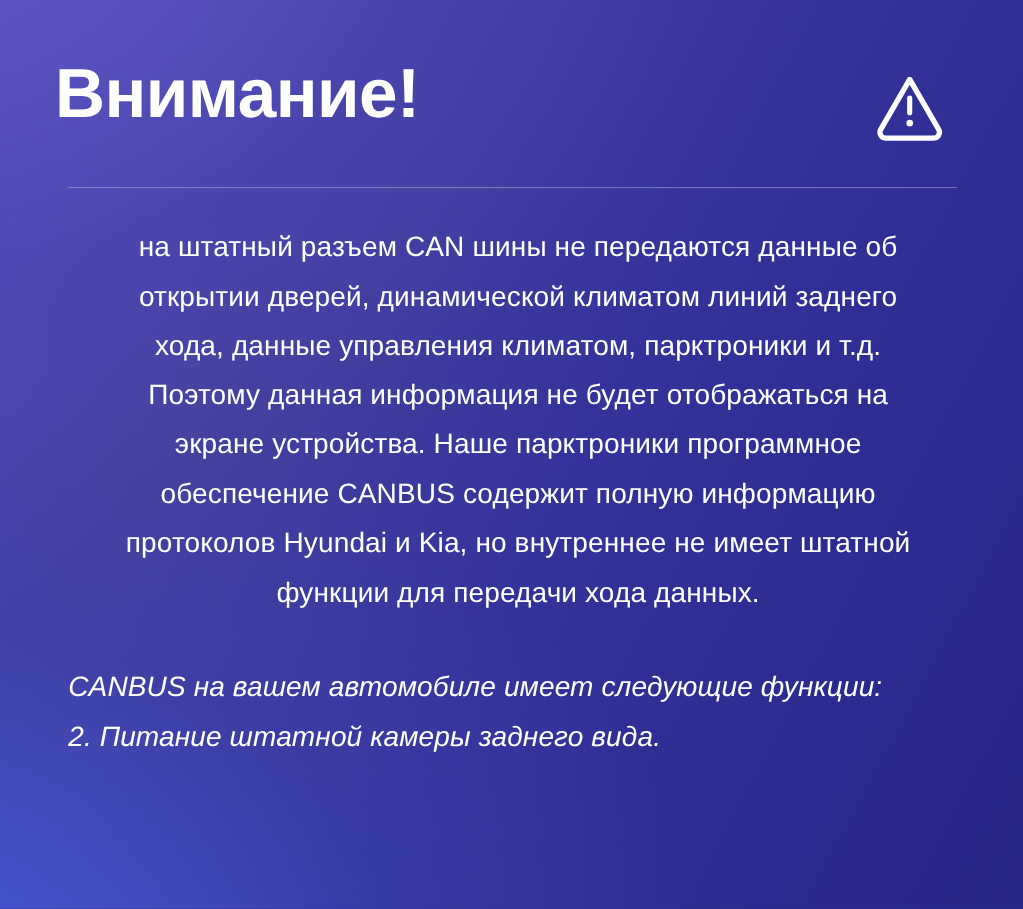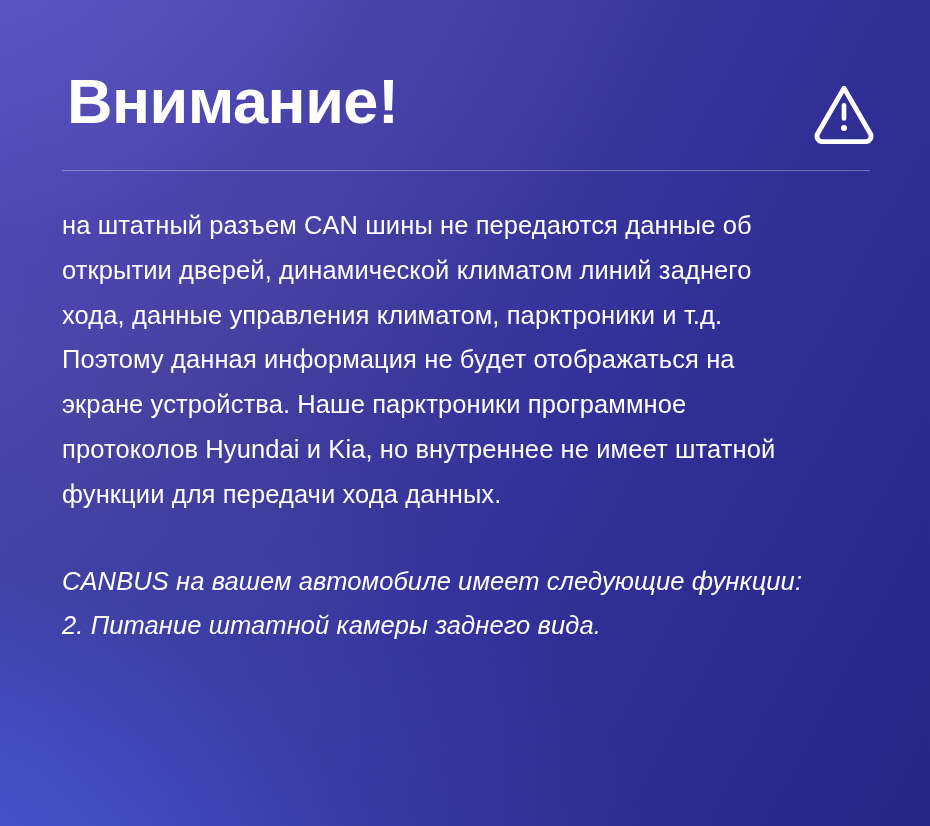--- a/index.html
+++ b/index.html
@@ -25,25 +25,24 @@
     background-image:
       radial-gradient(125% 105% at -12% 112%, #4a56d6 0%, #4450c8 16%, rgba(60,64,170,0.55) 42%, rgba(52,51,155,0) 66%),
       radial-gradient(115% 95% at -8% -12%, #625ac9 0%, #5a53bf 18%, rgba(74,68,178,0.6) 44%, rgba(52,51,155,0) 70%),
       linear-gradient(118deg, #544ebb 0%, #46439f 26%, #34339b 55%, #2c2b90 78%, #272785 100%);
     overflow: hidden;
   }
 
   
   #header {
     position: absolute;
-    left: 67px;
+    left: 50px;
     top: 48px;
     width: 808px;
     height: 96px;
-    margin-top: 16px;
   }
   #page-title {
     position: absolute;
     left: 0;
     top: 0;
     margin: 0;
     font-size: 63px;
     line-height: 74px;
     font-weight: 700;
     letter-spacing: -0.5px;
@@ -77,21 +76,21 @@
   }
   .para {
     margin: 0;
     color: #ffffff;
     font-size: 25.5px;
     line-height: 44.8px;
     font-weight: 400;
     letter-spacing: 0.1px;
     white-space: nowrap;
   }
-  .para-line { display: block; }
+  .para-line { display: block; text-align: center; }
 
   #section-functions {
     margin-top: 42px;
   }
   .list-line { display: block; font-style: italic; }
 </style>
 </head>
 <body>
 
 <div id="banner">
@@ -109,20 +108,21 @@
   <div id="divider"></div>
 
   <div id="content">
 
     <p class="para" id="notice-paragraph">
       <span class="para-line">на штатный разъем CAN шины не передаются данные об</span>
       <span class="para-line">открытии дверей, динамической климатом линий заднего</span>
       <span class="para-line">хода, данные управления климатом, парктроники и т.д.</span>
       <span class="para-line">Поэтому данная информация не будет отображаться на</span>
       <span class="para-line">экране устройства. Наше парктроники программное</span>
+      <span class="para-line">обеспечение CANBUS содержит полную информацию</span>
       <span class="para-line">протоколов Hyundai и Kia, но внутреннее не имеет штатной</span>
       <span class="para-line">функции для передачи хода данных.</span>
     </p>
 
     <p class="para" id="section-functions">
       <span class="list-line">CANBUS на вашем автомобиле имеет следующие функции:</span>
       <span class="list-line">2. Питание штатной камеры заднего вида.</span>
     </p>
 
   </div>

